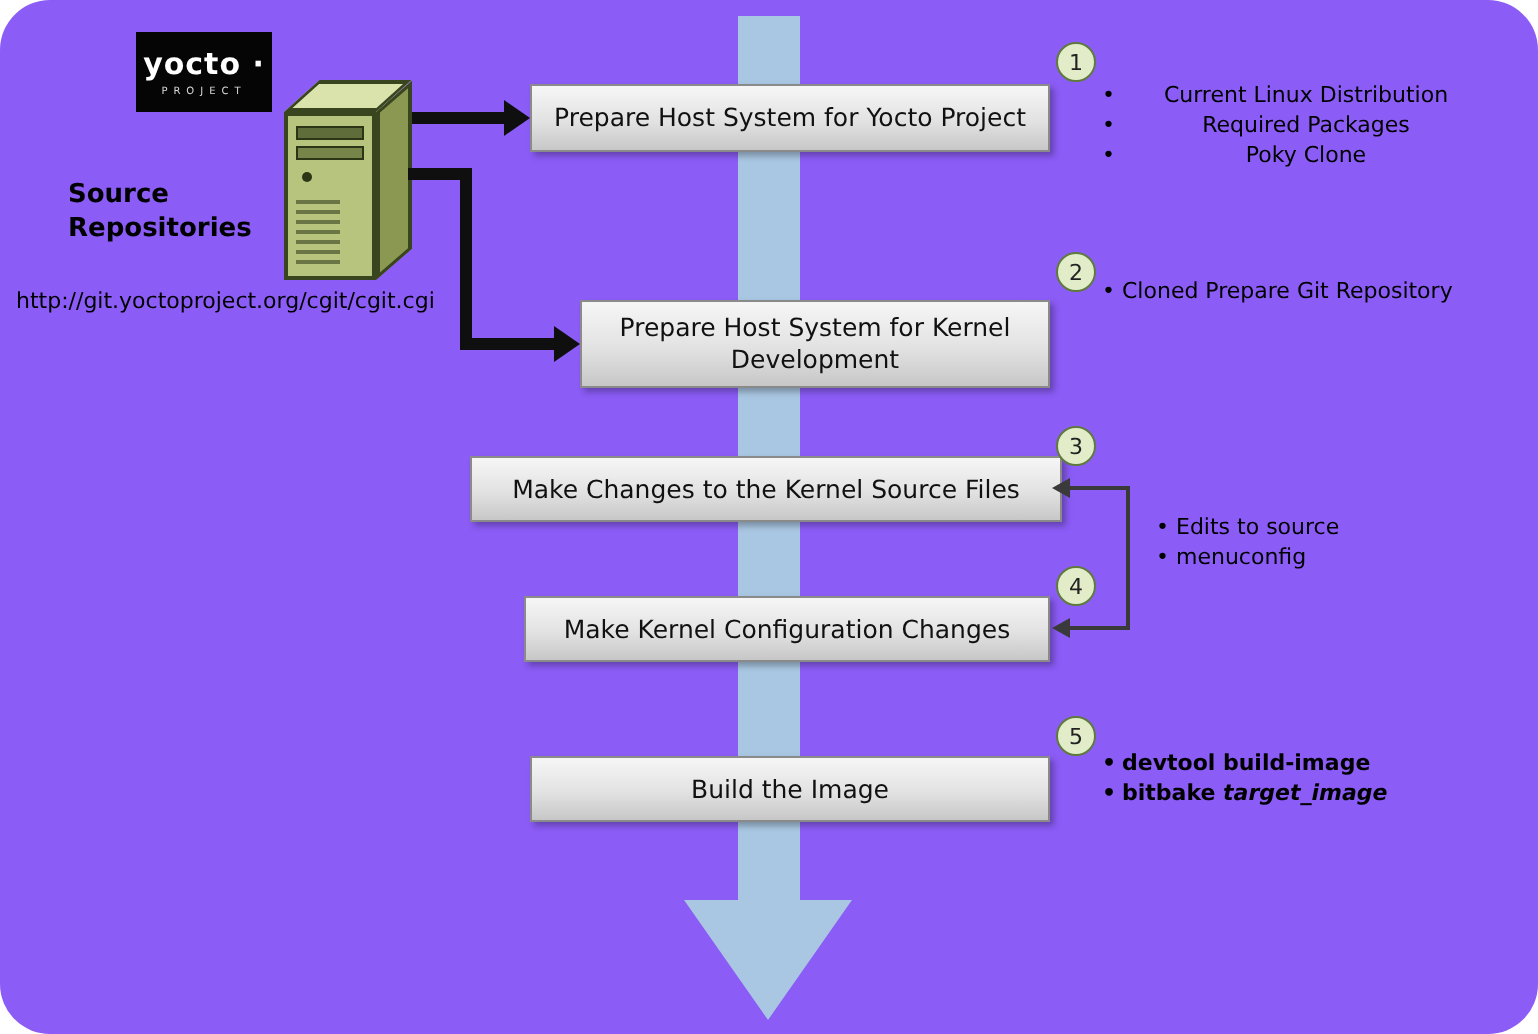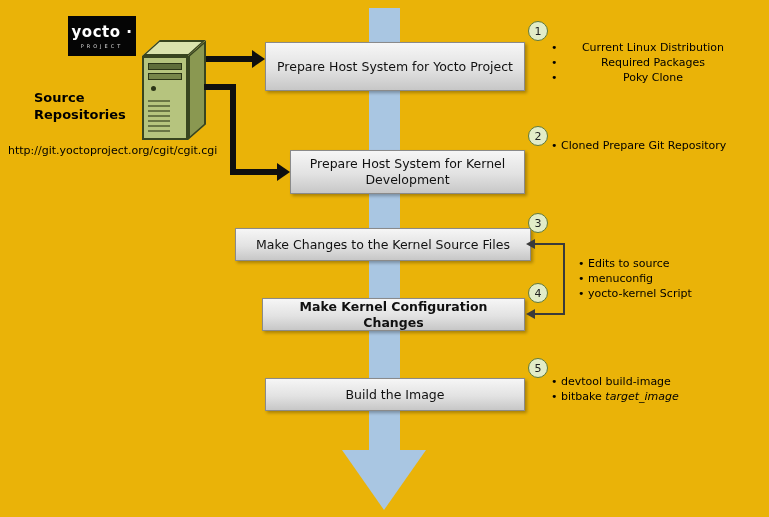--- a/index.html
+++ b/index.html
@@ -1,18 +1,18 @@
 <!DOCTYPE html>
 <html><head>
 <meta charset="utf-8">
 <style>
   * { margin:0; padding:0; box-sizing:border-box; }
   html,body { background:#ffffff; }
   body { font-family:"DejaVu Sans","Liberation Sans",sans-serif; }
-  .canvas { position:relative; width:769px; height:517px; background:#eab308; overflow:hidden; }
+  .canvas { position:relative; width:769px; height:517px; background:#8b5cf6; overflow:hidden;border-radius:25px; }
   .abs { position:absolute; }
 
   
   .flow-shaft { left:369px; top:8px; width:31px; height:444px; background:#a9c6e2; }
   .flow-head { left:342px; top:450px; width:0; height:0;
                border-left:42px solid transparent; border-right:42px solid transparent;
                border-top:60px solid #a9c6e2; }
 
   
   .yocto-logo { left:68px; top:16px; width:68px; height:40px; background:#050505;
@@ -48,42 +48,42 @@
   .a2-bar  { left:230px; top:169px; width:47px; height:6px; }
   .a2-head { left:277px; top:163px; width:0; height:0;
              border-top:9px solid transparent; border-bottom:9px solid transparent;
              border-left:13px solid #0f0f0f; }
 
   
   .stepbox { background:linear-gradient(180deg,#f6f6f6 0%,#e2e2e2 55%,#c7c7c7 100%);
              border:1px solid #8a8a8a; box-shadow:2px 2px 3px rgba(0,0,0,.28);
              display:flex; align-items:center; justify-content:center; text-align:center;
              font-size:12.5px; color:#111; line-height:16px; padding:2px 6px; }
-  .box1 { left:265px; top:42px;  width:260px; height:49px; }
+  .box1 { left:265px; top:42px;  width:260px; height:34px; }
   .box2 { left:290px; top:150px; width:235px; height:44px;align-items:center; }
   .box3 { left:235px; top:228px; width:296px; height:33px; }
-  .box4 { left:262px; top:298px; width:263px; height:33px;font-weight:bold; }
+  .box4 { left:262px; top:298px; width:263px; height:33px; }
   .box5 { left:265px; top:378px; width:260px; height:33px; }
 
   
   .stepnum { width:20px; height:20px; border-radius:50%; background:#e2ecc8;
              border:1px solid #5f7a3d; font-size:11px; color:#222;
              display:flex; align-items:center; justify-content:center; }
   .c1 { left:528px; top:21px; }  .c2 { left:528px; top:126px; }
   .c3 { left:528px; top:213px; } .c4 { left:528px; top:283px; }
   .c5 { left:528px; top:358px; }
 
   
   .blist { list-style:none; font-size:11px; line-height:15px; color:#000; }
   .blist li { position:relative; padding-left:11px; }
   .blist li::before { content:"\2022"; position:absolute; left:1px; }
   .list1  { left:550px; top:40px;  width:195px;text-align:center; }
   .list2  { left:550px; top:138px; width:178px; }
   .list34 { left:577px; top:256px; width:160px; }
-  .list5  { left:550px; top:374px; width:195px; }
+  .list5  { left:550px; top:374px; width:195px;font-weight:bold; }
   .it { font-style:italic; }
 
   
   .brk { background:#3a3a3a; }
   .b-top  { left:529px; top:243px; width:36px; height:2px; }
   .b-vert { left:563px; top:243px; width:2px;  height:72px; }
   .b-bot  { left:529px; top:313px; width:36px; height:2px; }
   .b-head { width:0; height:0; border-top:5px solid transparent; border-bottom:5px solid transparent;
             border-right:9px solid #3a3a3a; }
   .bh3 { left:526px; top:239px; }
@@ -163,21 +163,20 @@
     <div class="abs brk b-top"></div>
     <div class="abs brk b-vert"></div>
     <div class="abs brk b-bot"></div>
     <div class="abs b-head bh3"></div>
     <div class="abs b-head bh4"></div>
   </div>
 
   <ul class="abs blist list34">
     <li>Edits to source</li>
     <li>menuconfig</li>
-    <li>yocto-kernel Script</li>
   </ul>
 
   <ul class="abs blist list5">
     <li>devtool build-image</li>
     <li>
       <span>bitbake </span><span class="it">target_image</span>
     </li>
   </ul>
 
 </div>

